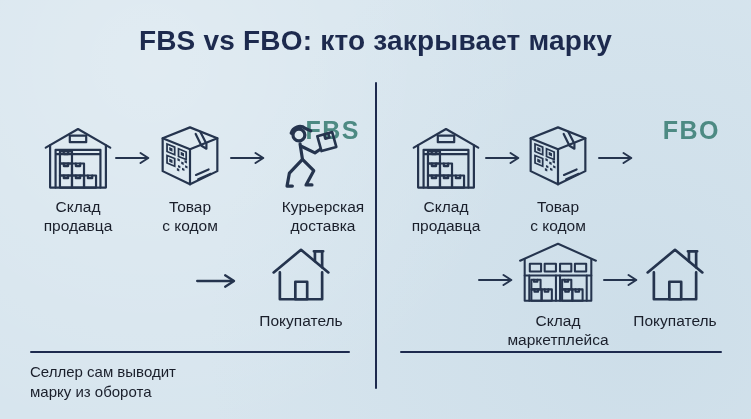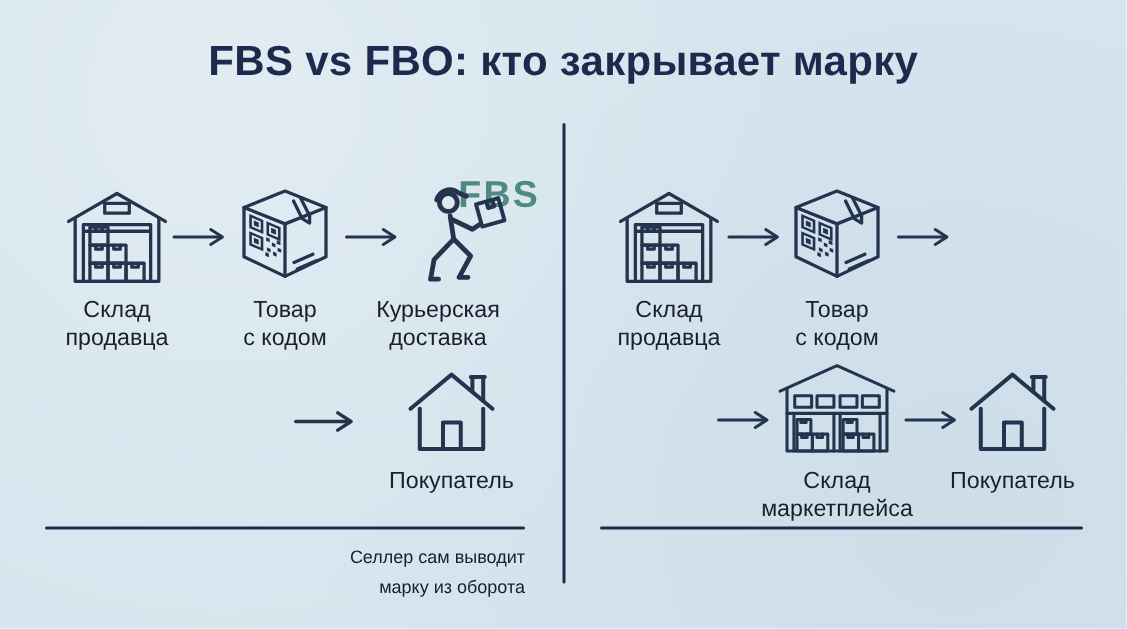--- a/index.html
+++ b/index.html
@@ -26,22 +26,22 @@
   .icon{color:#25344e;line-height:0;}
   .icon svg{display:block;}
   .node-label{
     top:197px;text-align:center;white-space:pre-line;
     font-size:15.5px;line-height:19px;color:#1a1f2b;
   }
   .node-label.row2{top:311px;text-align:center;}
   .hline{top:351px;height:2px;background:#1d2a4e;border-radius:1px;}
   .vline{left:375px;top:82px;width:2px;height:307px;background:#1d2a4e;border-radius:1px;}
   .caption{
-    top:362px;text-align:right;white-space:pre-line;
-    font-size:12px;line-height:19.5px;color:#1a1f2b;
+    top:362px;text-align:left;white-space:pre-line;
+    font-size:15px;line-height:19.5px;color:#1a1f2b;
   }
 </style>
 </head>
 <body>
 
 <svg width="0" height="0" style="position:absolute" aria-hidden="true">
   <defs>
     <symbol id="sym-warehouse" viewBox="0 0 64 64">
       <g fill="none" stroke="currentColor" stroke-width="2" stroke-linecap="round" stroke-linejoin="round">
         <path d="M2.5 22.5 L32 5.5 L61.5 22.5"></path>
@@ -171,39 +171,40 @@
   <div class="abs icon" style="left:271px;top:117px;">
     <svg width="76" height="80">
         <use href="#sym-courier"></use>
       </svg>
   </div>
 
   <div class="abs node-label" style="left:15px;width:126px;">Склад
 продавца</div>
   <div class="abs node-label" style="left:127px;width:126px;">Товар
 с кодом</div>
-  <div class="abs node-label" style="left:229px;width:126px;">Курьерская
+  <div class="abs node-label" style="left:260px;width:126px;">Курьерская
 доставка</div>
 
   <div class="abs icon" style="left:195px;top:273px;">
     <svg width="42" height="16">
         <use href="#sym-arrow"></use>
       </svg>
   </div>
   <div class="abs icon" style="left:268px;top:241px;">
     <svg width="66" height="66">
         <use href="#sym-house"></use>
       </svg>
   </div>
   <div class="abs node-label row2" style="left:238px;width:126px;">Покупатель</div>
 
   <div class="abs hline" style="left:30px;width:320px;"></div>
   <div class="abs caption" style="left:30px;width:320px;">Селлер сам выводит
 марку из оборота</div>
 
+  <div class="abs col-header" style="left:400px;width:320px;">FBO</div>
 
   <div class="abs icon" style="left:411px;top:122px;">
     <svg width="70" height="72">
         <use href="#sym-warehouse"></use>
       </svg>
   </div>
   <div class="abs icon" style="left:484px;top:151px;">
     <svg width="37" height="14">
         <use href="#sym-arrow"></use>
       </svg>

